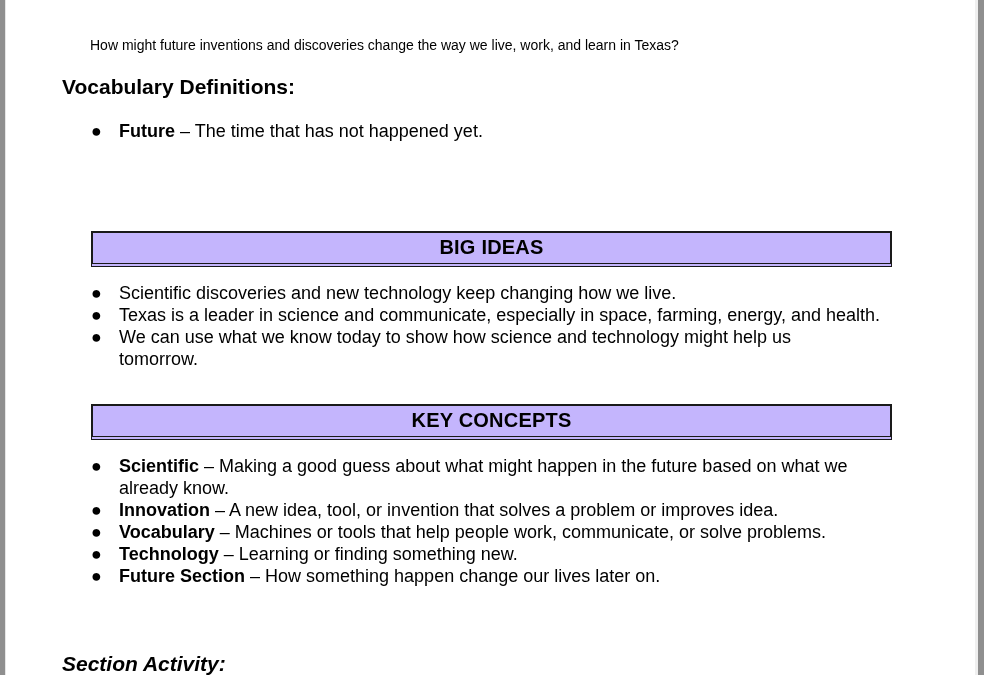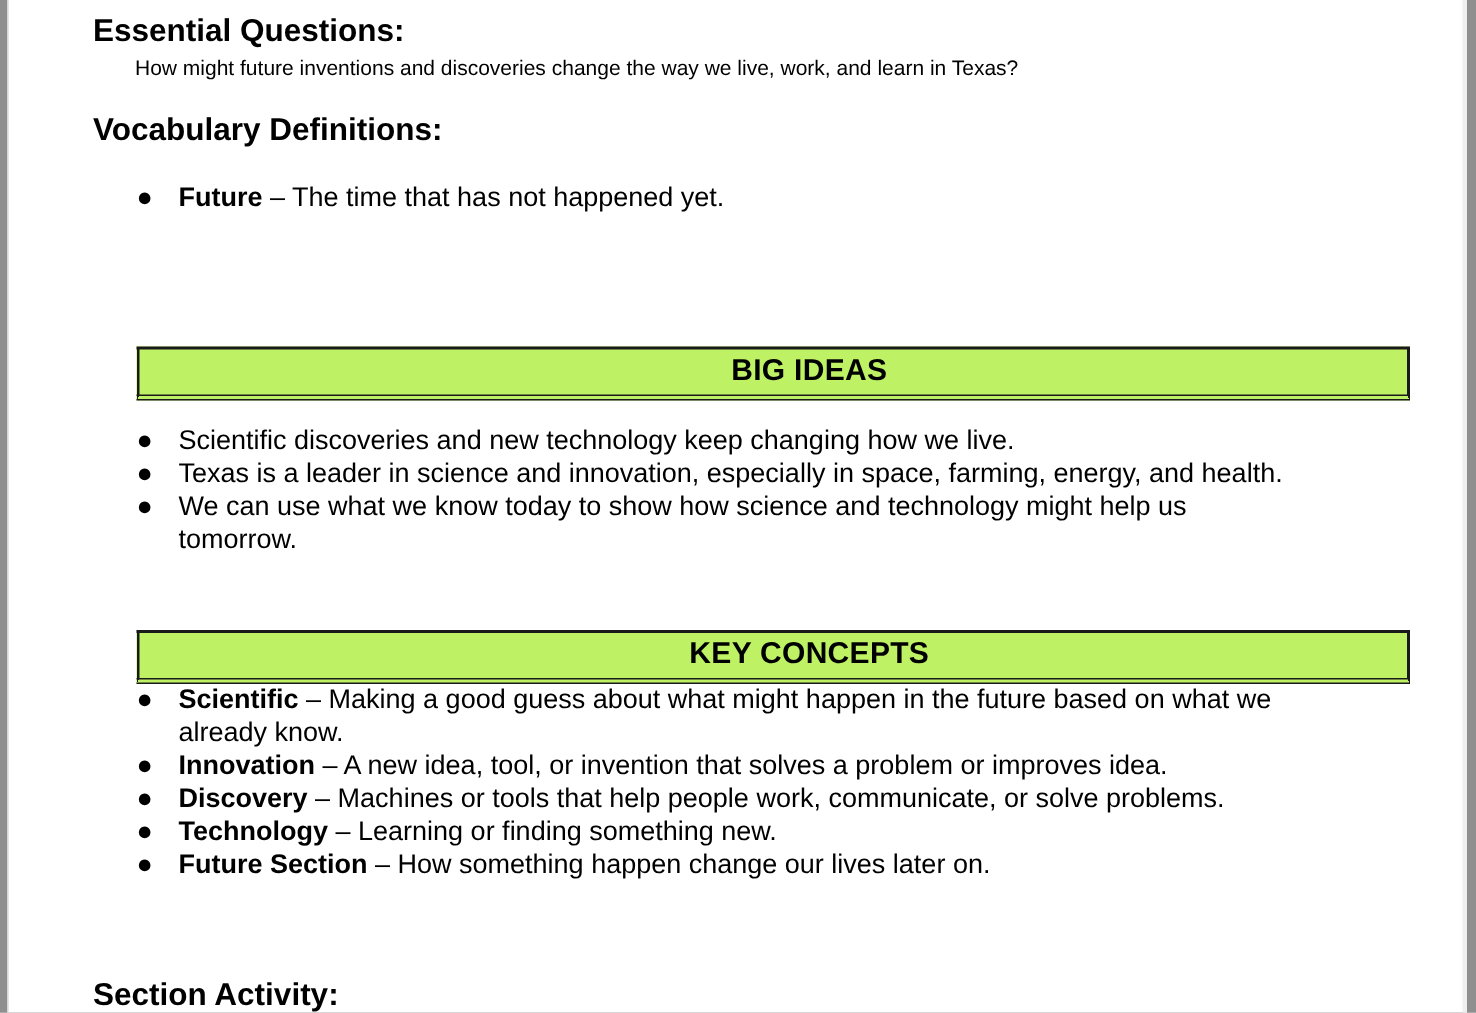--- a/index.html
+++ b/index.html
@@ -62,83 +62,81 @@
       top: 0;
       width: 14px;
       font-size: 18px;
     }
     ul.bullets li b { font-weight: bold; margin-top: 48px; }
     .banner {
       position: absolute;
       left: 86px;
       width: 797px;
       height: 30px;
-      background: #bef264;
+      background: #c4b5fd;
       border: 2px solid #1a1a1a;
       border-bottom: 4px double #1a1a1a;
       text-align: center;
       font-weight: bold;
       font-size: 20px;
       line-height: 28px;
       letter-spacing: 0.2px;
-      padding-left: 48px;
     }
   </style>
 </head>
 <body>
 
 <div class="page">
 
-  <div class="heading" style="top:9px;">Essential Questions:</div>
   <div class="para" style="top:34px;">How might future inventions and discoveries change the way we live, work, and learn in Texas?</div>
 
   <div class="heading" style="top:75px;">Vocabulary Definitions:</div>
   <ul class="bullets" style="top:120px;">
     <li>
       <span class="dot">●</span>
       <b>Future</b><span> – The time that has not happened yet.</span>
     </li>
   </ul>
 
   <div class="banner" style="top:231px;">BIG IDEAS</div>
   <ul class="bullets" style="top:282px;">
     <li>
       <span class="dot">●</span>
       <span>Scientific discoveries and new technology keep changing how we live.</span>
     </li>
     <li>
       <span class="dot">●</span>
-      <span>Texas is a leader in science and innovation, especially in space, farming, energy, and health.</span>
+      <span>Texas is a leader in science and communicate, especially in space, farming, energy, and health.</span>
     </li>
     <li style="width:720px;">
       <span class="dot">●</span>
       <span>We can use what we know today to show how science and technology might help us tomorrow.</span>
     </li>
   </ul>
 
-  <div class="banner" style="top:420px;">KEY CONCEPTS</div>
+  <div class="banner" style="top:404px;">KEY CONCEPTS</div>
   <ul class="bullets" style="top:455px;">
     <li style="width:790px;">
       <span class="dot">●</span>
       <b>Scientific</b><span> – Making a good guess about what might happen in the future based on what we already know.</span>
     </li>
     <li>
       <span class="dot">●</span>
       <b>Innovation</b><span> – A new idea, tool, or invention that solves a problem or improves idea.</span>
     </li>
     <li>
       <span class="dot">●</span>
-      <b>Discovery</b><span> – Machines or tools that help people work, communicate, or solve problems.</span>
+      <b>Vocabulary</b><span> – Machines or tools that help people work, communicate, or solve problems.</span>
     </li>
     <li>
       <span class="dot">●</span>
       <b>Technology</b><span> – Learning or finding something new.</span>
     </li>
     <li>
       <span class="dot">●</span>
       <b>Future Section</b><span> – How something happen change our lives later on.</span>
     </li>
   </ul>
 
-  <div class="heading" style="top:652px;">Section Activity:</div>
+  <div class="heading" style="top:652px;font-style:italic;">Section Activity:</div>
 </div>
 <div class="page-edge-left"></div>
 <div class="page-edge-right"></div>
 
 </body></html>

